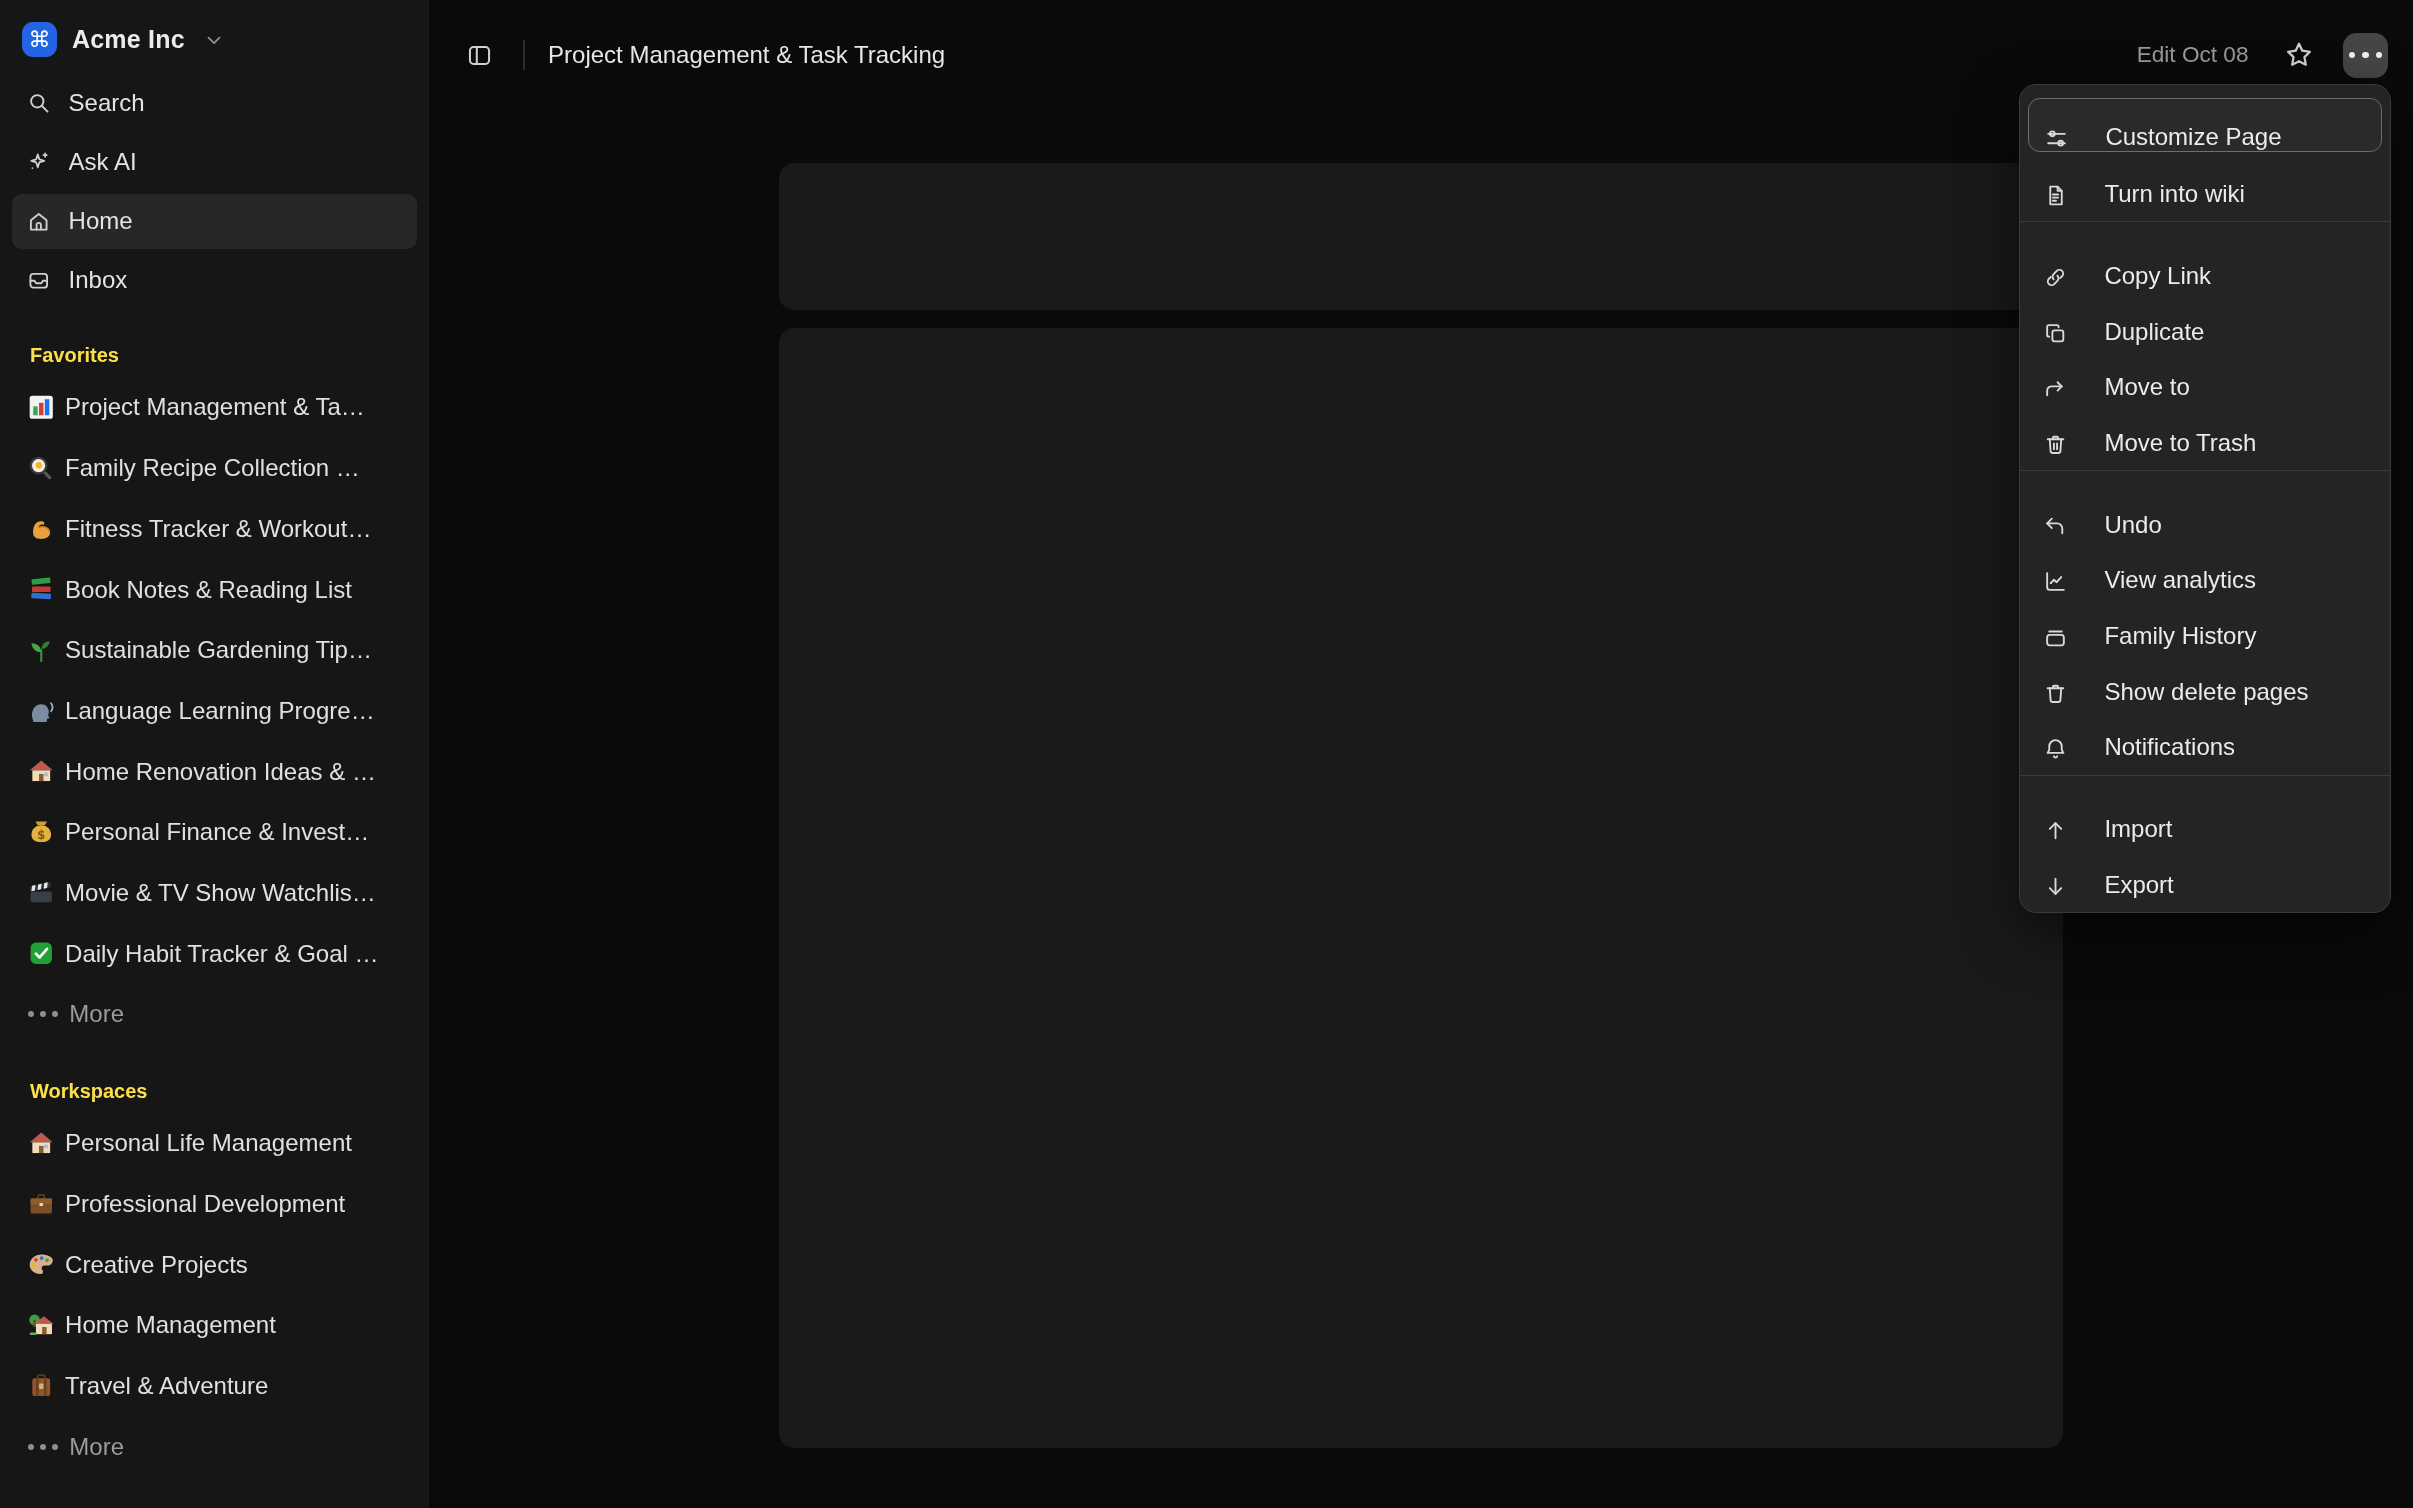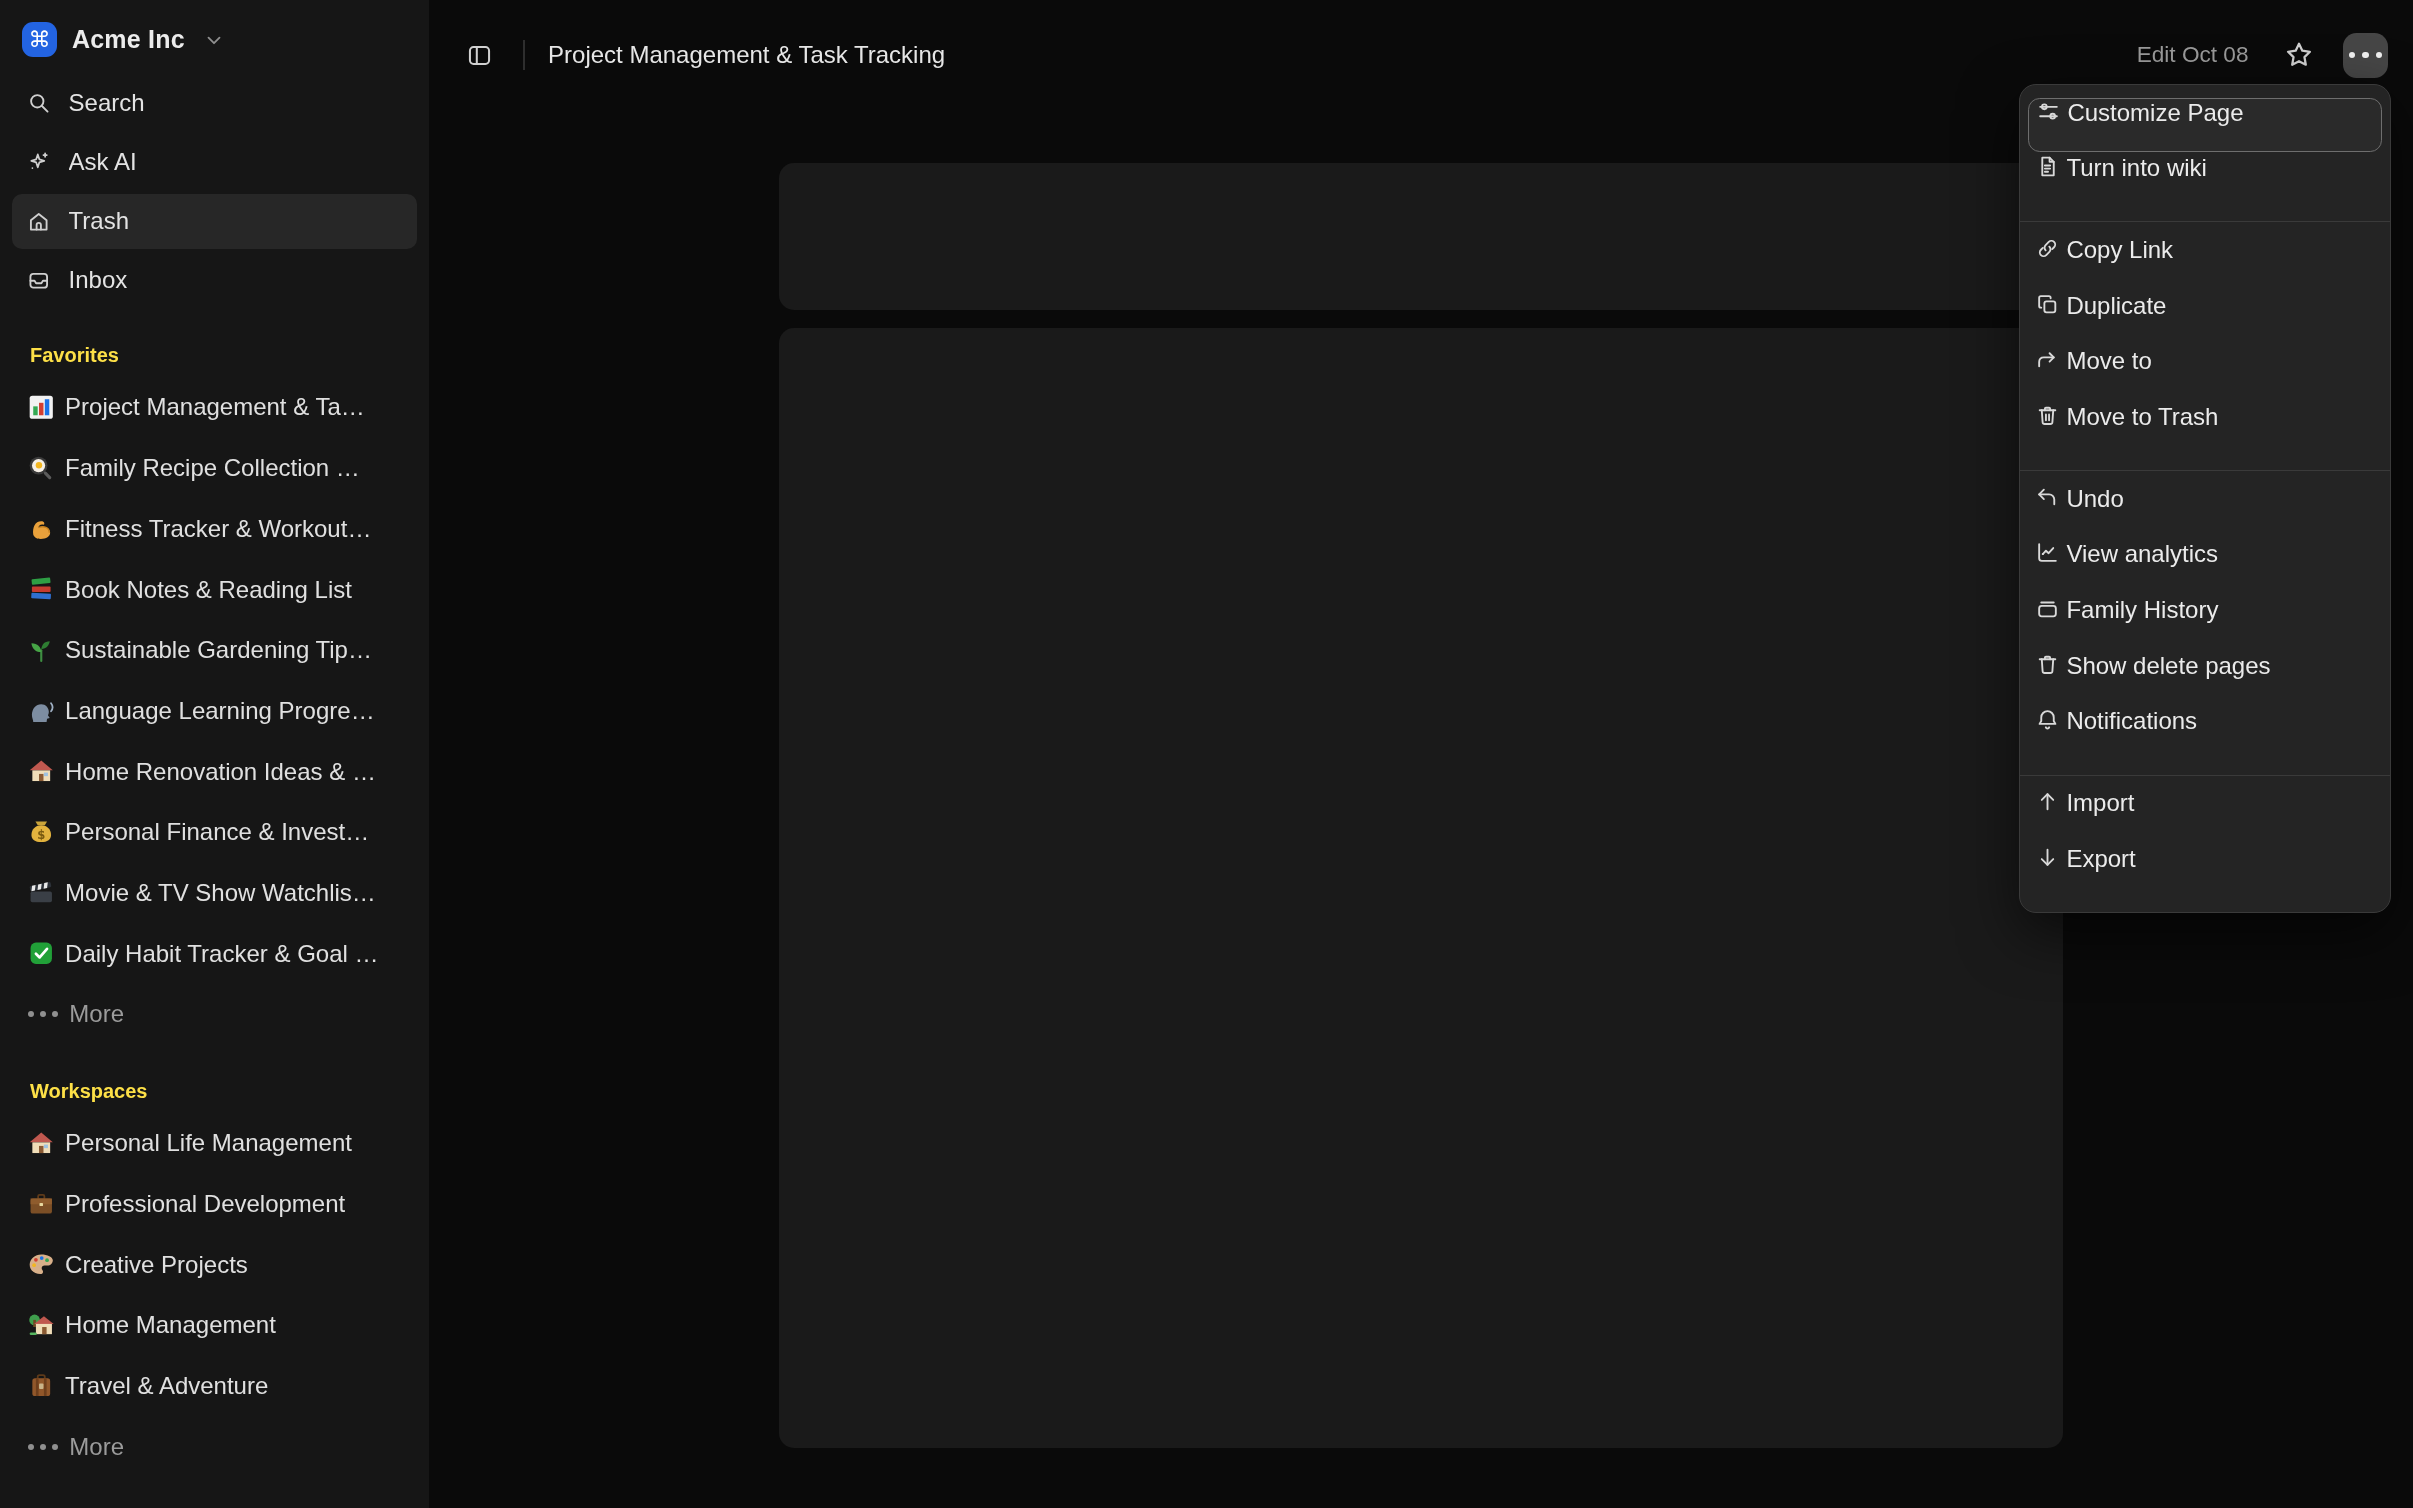--- a/index.html
+++ b/index.html
@@ -70,22 +70,22 @@
 
   
   .menu{
     position:absolute;left:2019px;top:84px;width:372px;z-index:20;
     background:#242424;border:0.8px solid #3a3a3a;border-radius:17px;
     box-shadow:0 20px 59px rgba(0,0,0,.6);box-sizing:border-box;overflow:hidden;
   }
   .msection{padding:11.7px 8.4px;}
   .msection + .msection{border-top:0.8px solid #3a3a3a;}
   .mrow{
-    height:54px;border-radius:11.7px;display:flex;align-items:flex-start;gap:6px;
-    padding:0 7px;margin:1.7px 0;cursor:pointer;box-sizing:border-box;color:#d9d9d9;
+    height:54px;border-radius:11.7px;display:flex;align-items:flex-end;gap:36px;
+    padding:0 15px;margin:1.7px 0;cursor:pointer;box-sizing:border-box;color:#d9d9d9;
   }
   .mrow .rlabel{color:#ebebeb;font-size:24px;white-space:nowrap;}
   .mrow .licon{display:flex;flex:0 0 auto;}
   .mrow.focused{border:1.7px solid #6e6e6e;background:#2a2a2a;}
 
   svg{display:block;}
 </style>
 </head>
 <body>
 
@@ -125,21 +125,21 @@
         </span>
         <span class="rlabel">Ask AI</span>
       </div>
       <div class="srow active">
         <span class="licon">
           <svg width="23.5" height="23.5" viewBox="0 0 24 24" fill="none" stroke="currentColor" stroke-width="1.9" stroke-linecap="round" stroke-linejoin="round">
               <path d="M4 10.5L12 4l8 6.5V20H4z"></path>
               <path d="M9.8 20v-4.6a2.2 2.2 0 014.4 0V20"></path>
             </svg>
         </span>
-        <span class="rlabel">Trash</span>
+        <span class="rlabel">Home</span>
       </div>
       <div class="srow">
         <span class="licon">
           <svg width="23.5" height="23.5" viewBox="0 0 24 24" fill="none" stroke="currentColor" stroke-width="1.9" stroke-linecap="round" stroke-linejoin="round">
               <rect x="3.5" y="5" width="17" height="14" rx="3"></rect>
               <path d="M3.5 12h4.2l1.6 2.6h5.4l1.6-2.6h4.2"></path>
             </svg>
         </span>
         <span class="rlabel">Inbox</span>
       </div>

